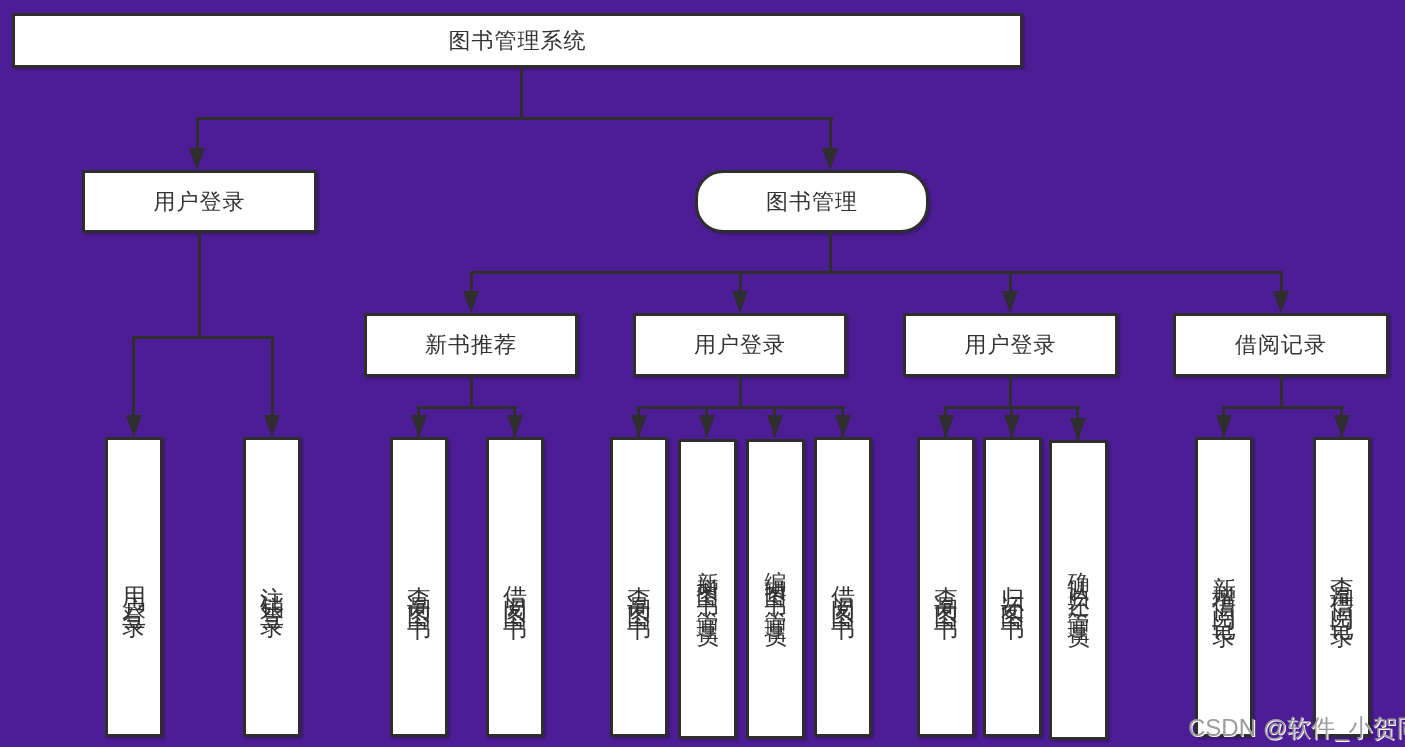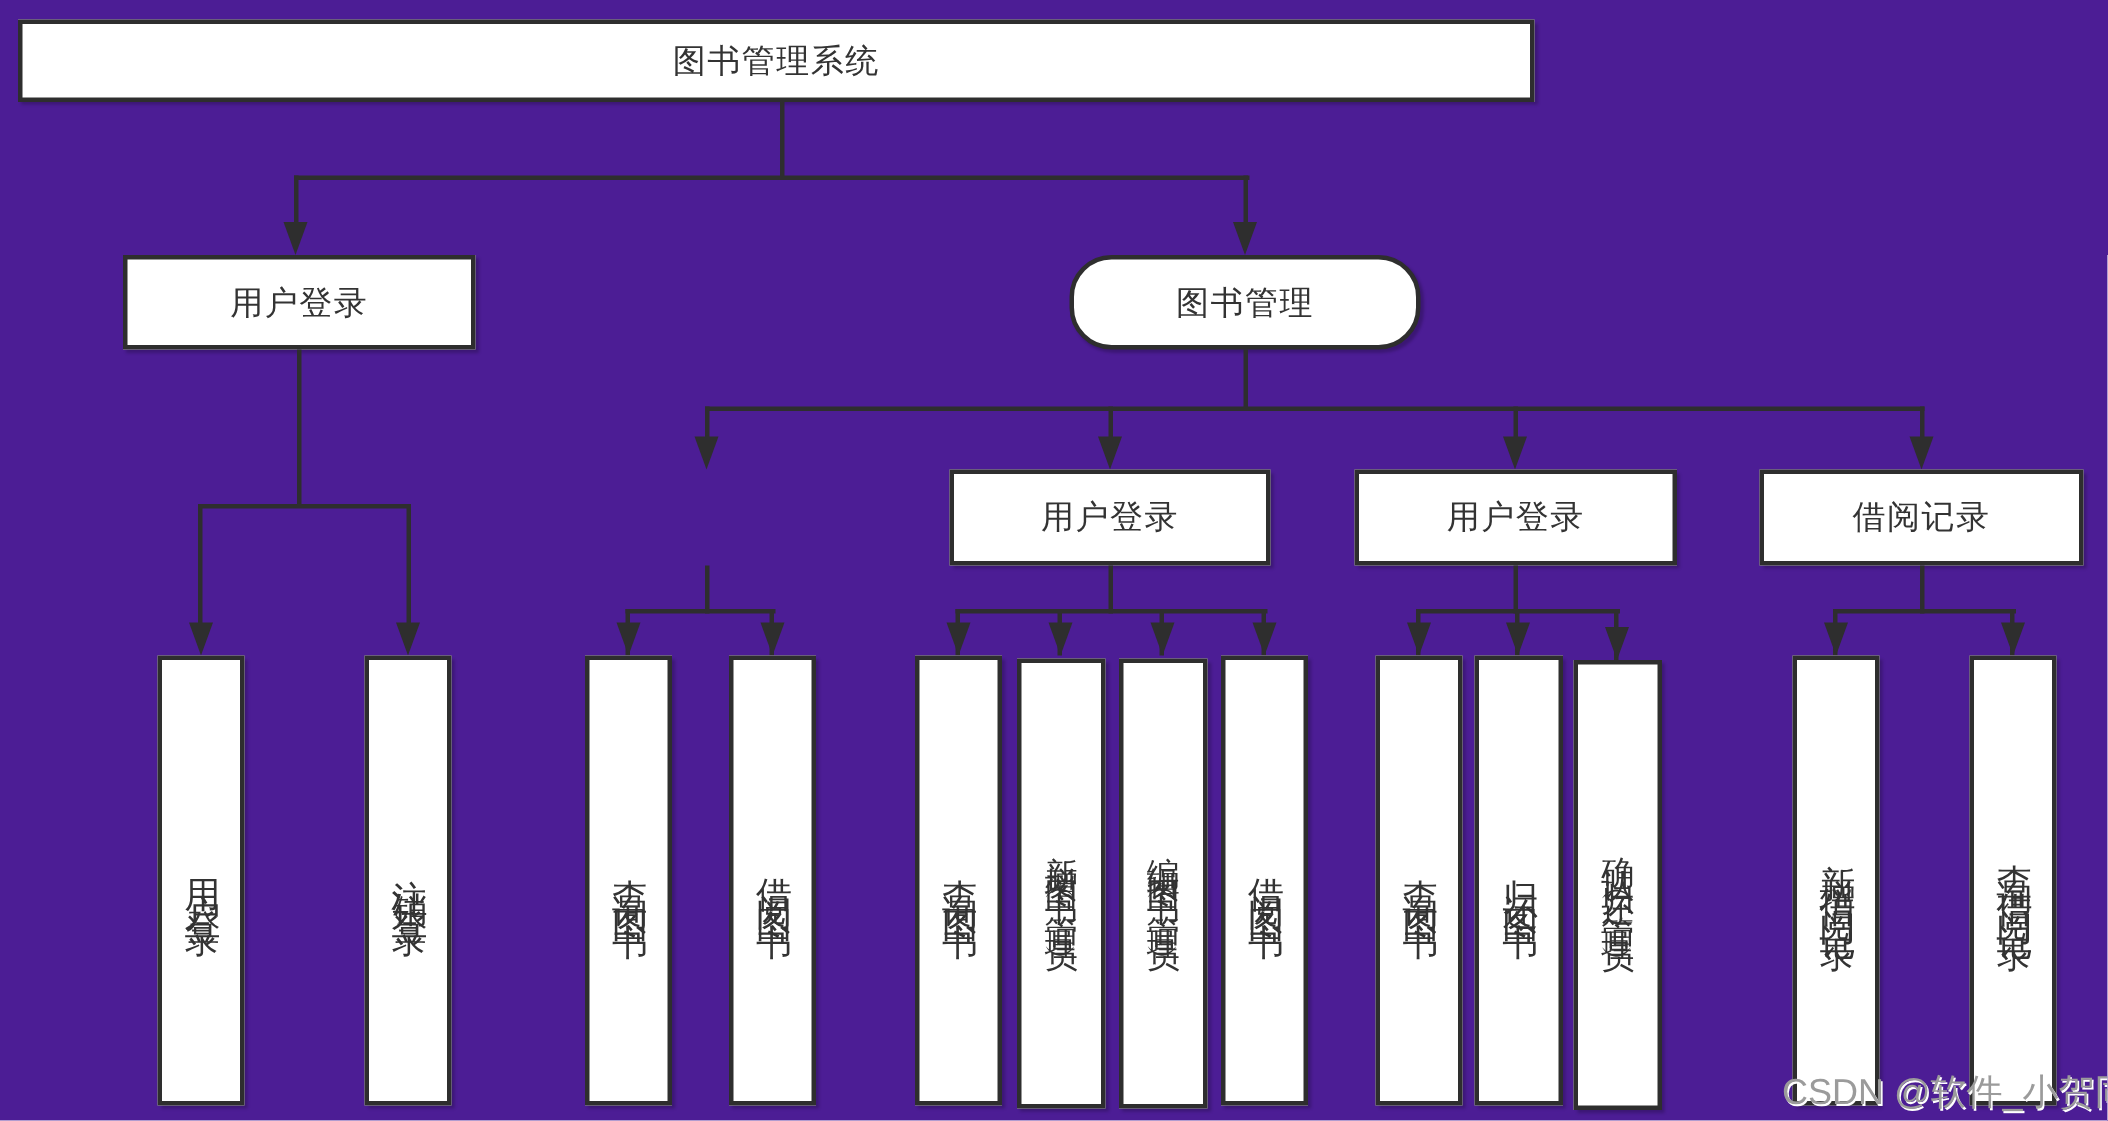--- a/index.html
+++ b/index.html
@@ -43,21 +43,21 @@
   <div class="vline" style="left:520px;top:68px;height:50px;"></div>
   <div class="hline" style="left:196px;top:117px;width:637px;"></div>
   <div class="vline" style="left:196px;top:117px;height:40px;"></div>
   <div class="arrow" style="left:189px;top:148px;"></div>
   <div class="vline" style="left:829px;top:117px;height:40px;"></div>
   <div class="arrow" style="left:822px;top:148px;"></div>
 
   <div class="box h" style="left:82px;top:170px;width:235px;height:63px;">
     <span>用户登录</span>
   </div>
-  <div class="box h" style="left:713px;top:170px;width:234px;height:63px;border-radius:28px;">
+  <div class="box h" style="left:695px;top:170px;width:234px;height:63px;border-radius:28px;">
     <span>图书管理</span>
   </div>
 
   <div class="vline" style="left:198px;top:233px;height:105px;"></div>
   <div class="hline" style="left:132px;top:336px;width:141px;"></div>
   <div class="vline" style="left:132px;top:336px;height:85px;"></div>
   <div class="arrow" style="left:126px;top:415px;"></div>
   <div class="vline" style="left:271px;top:336px;height:85px;"></div>
   <div class="arrow" style="left:264px;top:415px;"></div>
 
@@ -65,20 +65,23 @@
   <div class="hline" style="left:470px;top:271px;width:813px;"></div>
   <div class="vline" style="left:470px;top:271px;height:30px;"></div>
   <div class="arrow" style="left:463px;top:291px;"></div>
   <div class="vline" style="left:739px;top:271px;height:30px;"></div>
   <div class="arrow" style="left:732px;top:291px;"></div>
   <div class="vline" style="left:1009px;top:271px;height:30px;"></div>
   <div class="arrow" style="left:1002px;top:291px;"></div>
   <div class="vline" style="left:1280px;top:271px;height:30px;"></div>
   <div class="arrow" style="left:1273px;top:291px;"></div>
 
+  <div class="box h" style="left:364px;top:313px;width:214px;height:64px;">
+    <span>新书推荐</span>
+  </div>
   <div class="box h" style="left:633px;top:313px;width:214px;height:64px;">
     <span>用户登录</span>
   </div>
   <div class="box h" style="left:903px;top:313px;width:215px;height:64px;">
     <span>用户登录</span>
   </div>
   <div class="box h" style="left:1173px;top:313px;width:216px;height:64px;">
     <span>借阅记录</span>
   </div>
 

